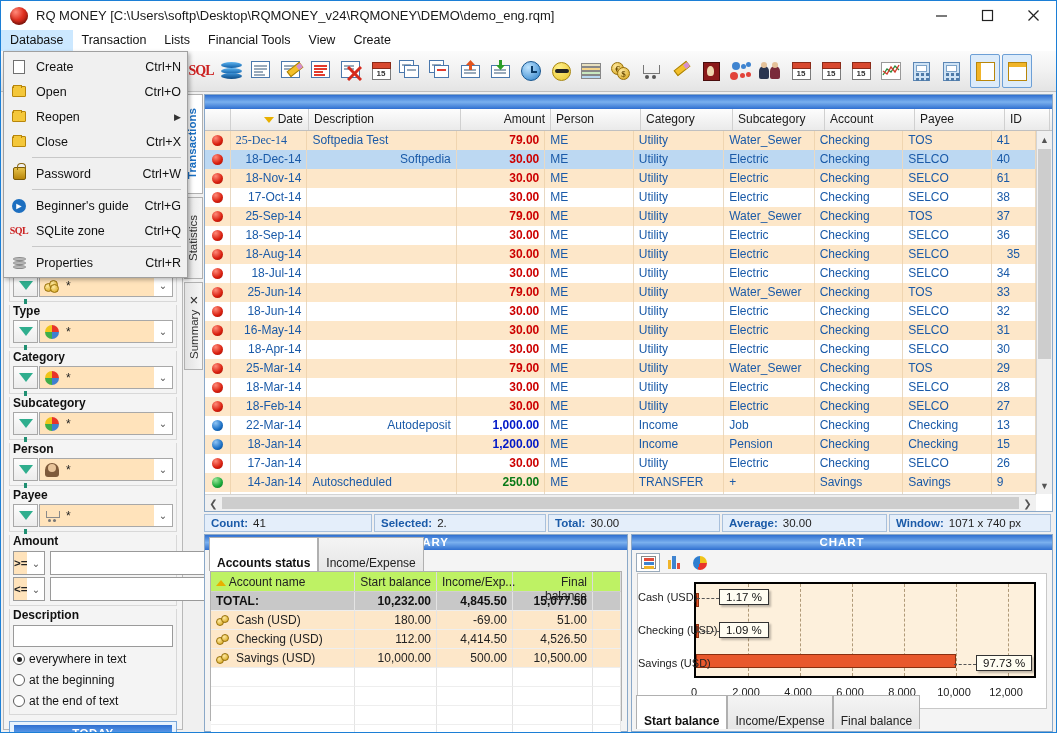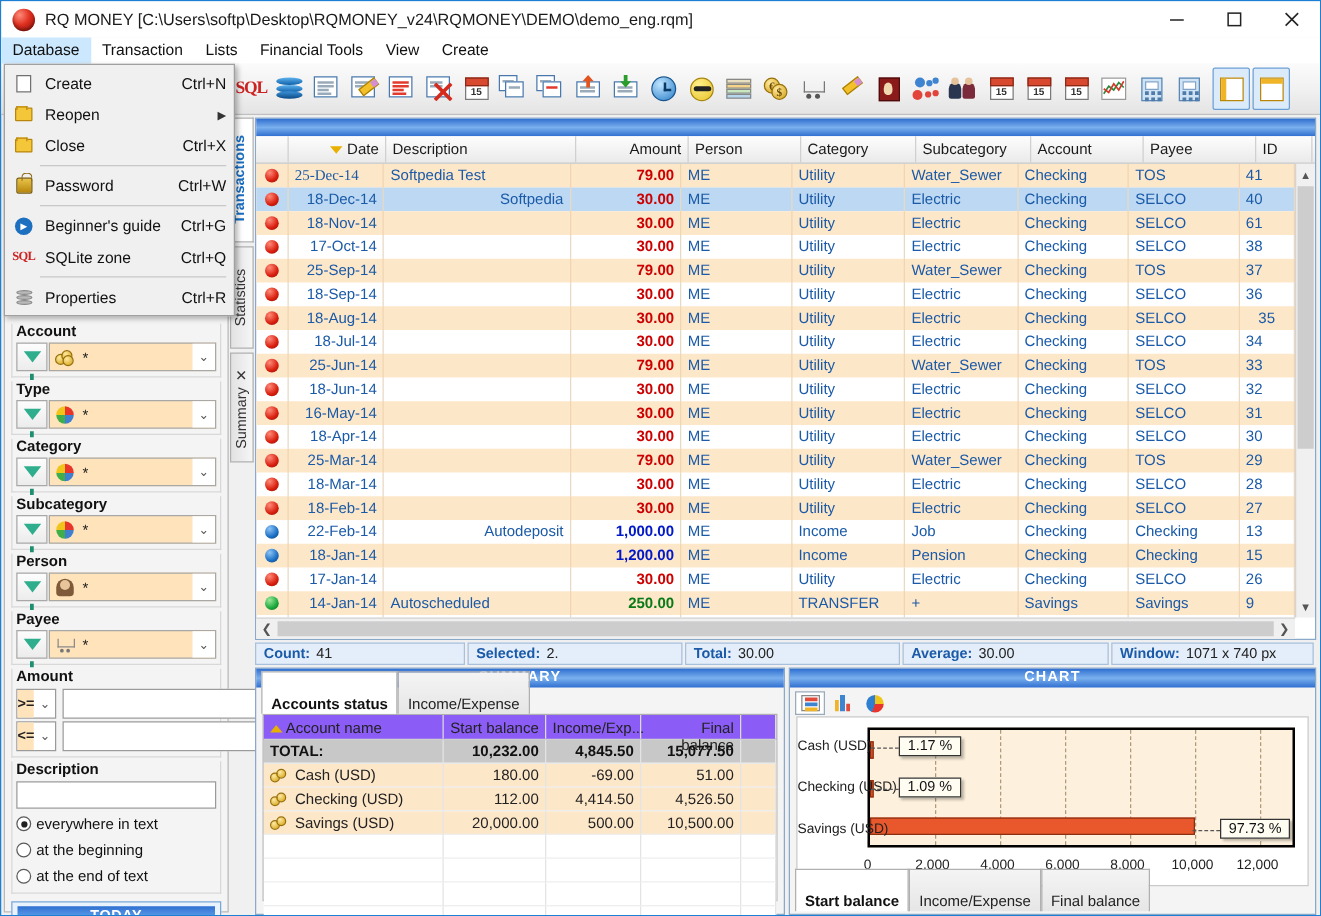--- a/index.html
+++ b/index.html
@@ -257,21 +257,21 @@
                color:#fff; font-weight:bold; font-size:11.5px; text-align:center; line-height:15px; letter-spacing:1px; }
   #summary-panel { left:203px; top:533px; width:424px; height:198px; }
   #chart-panel { left:630px; top:533px; width:422px; height:198px; }
 
   .tabrow { display:flex; height:19px; padding-left:4px; margin-top:2px; align-items:flex-end; }
   .tab { border:1px solid #b0b0b0; border-bottom:none; background: linear-gradient(#f4f4f4,#e6e6e6);
          padding: 18px 7px 1px 7px; font-size:12px; color:#222; }
   .tab.active { background:#fff; color:#111; font-weight:bold; }
 
   .sumtable { margin: 0 5px; border:1px solid #b0b0b0; background:#fff; height:150px; }
-  .st-head { display:flex; height:20px; background:#8b5cf6; border-bottom:1px solid #d0d0d0; font-size:12px; color:#222; }
+  .st-head { display:flex; height:20px; background:#bef264; border-bottom:1px solid #d0d0d0; font-size:12px; color:#222; }
   .st-head div { border-right:1px solid #dcdcdc; padding:3px 5px 0 5px; }
   .st-row { display:flex; height:19px; font-size:12px; }
   .st-row div { border-right:1px solid #e4e4e4; border-bottom:1px solid #eeeeee; padding:0 5px; line-height:19px; overflow:hidden; }
   .st-row.total { background:#c8c8c8; font-weight:bold; color:#111; }
   .st-row.data { background:#fde7c9; color:#222; }
   .st-row.empty { background:#fff; }
   .num { text-align:right; }
 
   .chart-toolbar { display:flex; gap:2px; padding:3px 0 0 4px; align-items:flex-end; height:22px;}
   .ct-btn { width:24px; height:19px; border:1px solid transparent; display:flex; align-items:center; justify-content:center; }
@@ -899,21 +899,21 @@
           <div class="cell" style="width: 92px; text-align: left;">Utility</div>
           <div class="cell" style="width: 92px; text-align: left;">Electric</div>
           <div class="cell" style="width: 90px; text-align: left;">Checking</div>
           <div class="cell" style="width: 90px; text-align: left;">SELCO</div>
           <div class="cell" style="width: 45px; text-align: left;">27</div>
         </div>
         <div class="row">
           <div class="cell" style="width: 26px; display: flex; align-items: center; justify-content: center;">
             <div class="dot blue"></div>
           </div>
-          <div class="cell" style="width: 78px; text-align: right;">22-Feb-14</div>
+          <div class="cell" style="width: 78px; text-align: right;">22-Mar-14</div>
           <div class="cell" style="width: 152px; text-align: right;">Autodeposit</div>
           <div class="cell amt blue" style="width: 90px; text-align: right;">1,000.00</div>
           <div class="cell" style="width: 90px; text-align: left;">ME</div>
           <div class="cell" style="width: 92px; text-align: left;">Income</div>
           <div class="cell" style="width: 92px; text-align: left;">Job</div>
           <div class="cell" style="width: 90px; text-align: left;">Checking</div>
           <div class="cell" style="width: 90px; text-align: left;">Checking</div>
           <div class="cell" style="width: 45px; text-align: left;">13</div>
         </div>
         <div class="row alt">
@@ -1041,21 +1041,21 @@
           </div>
           <div class="st-row data">
             <div style="width: 144px;"><span class="coins-mini" style="display: inline-block; vertical-align: middle; margin-right: 4px;"><i style="position:absolute;left:0;top:3px;width:8px;height:8px;border-radius:50%;background:radial-gradient(circle at 35% 30%,#ffe9a0,#d2a012);border:1px solid #97700a"></i><i style="position:absolute;left:5px;top:0;width:8px;height:8px;border-radius:50%;background:radial-gradient(circle at 35% 30%,#ffe9a0,#d2a012);border:1px solid #97700a"></i></span><span>Checking (USD)</span></div>
             <div class="num" style="width: 82px;">112.00</div>
             <div class="num" style="width: 76px;">4,414.50</div>
             <div class="num" style="width: 80px;">4,526.50</div>
             <div style="flex: 1 1 0%;"></div>
           </div>
           <div class="st-row data">
             <div style="width: 144px;"><span class="coins-mini" style="display: inline-block; vertical-align: middle; margin-right: 4px;"><i style="position:absolute;left:0;top:3px;width:8px;height:8px;border-radius:50%;background:radial-gradient(circle at 35% 30%,#ffe9a0,#d2a012);border:1px solid #97700a"></i><i style="position:absolute;left:5px;top:0;width:8px;height:8px;border-radius:50%;background:radial-gradient(circle at 35% 30%,#ffe9a0,#d2a012);border:1px solid #97700a"></i></span><span>Savings (USD)</span></div>
-            <div class="num" style="width: 82px;">20,000.00</div>
+            <div class="num" style="width: 82px;">10,000.00</div>
             <div class="num" style="width: 76px;">500.00</div>
             <div class="num" style="width: 80px;">10,500.00</div>
             <div style="flex: 1 1 0%;"></div>
           </div>
           <div class="st-row empty">
             <div style="width: 144px;"></div>
             <div class="num" style="width: 82px;"></div>
             <div class="num" style="width: 76px;"></div>
             <div class="num" style="width: 80px;"></div>
             <div style="flex: 1 1 0%;"></div>
@@ -1151,20 +1151,27 @@
       <span class="dd-ic">
           <span class="mini-doc"></span>
         </span>
       <span class="dd-label">Create</span>
       <span class="dd-accel">Ctrl+N</span>
     </div>
     <div class="dd-row">
       <span class="dd-ic">
           <span class="mini-folder"></span>
         </span>
+      <span class="dd-label">Open</span>
+      <span class="dd-accel">Ctrl+O</span>
+    </div>
+    <div class="dd-row">
+      <span class="dd-ic">
+          <span class="mini-folder"></span>
+        </span>
       <span class="dd-label">Reopen</span>
       <span class="dd-arrow">▶</span>
     </div>
     <div class="dd-row">
       <span class="dd-ic">
           <span class="mini-folder"></span>
         </span>
       <span class="dd-label">Close</span>
       <span class="dd-accel">Ctrl+X</span>
     </div>

